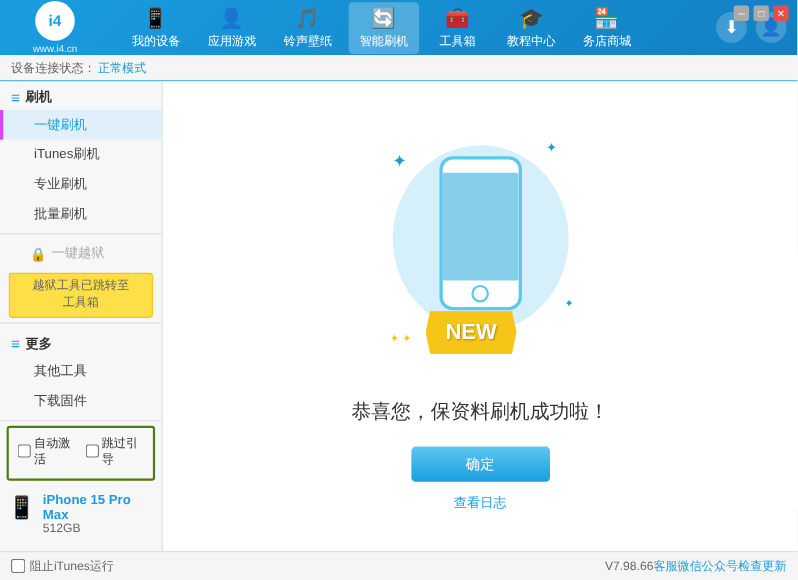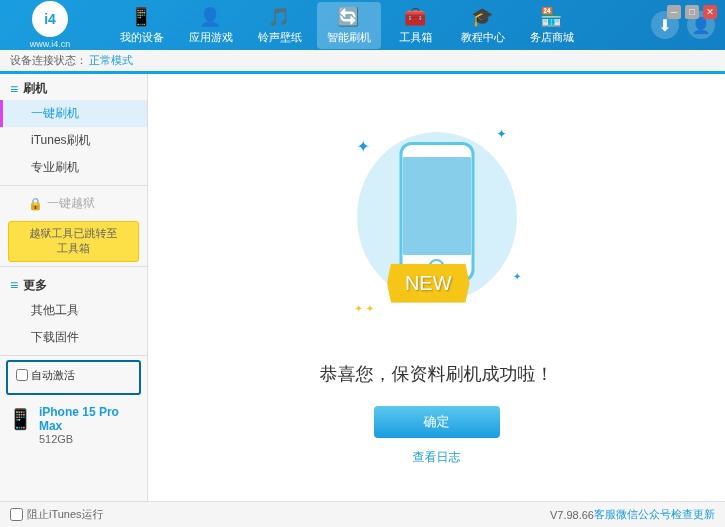--- a/index.html
+++ b/index.html
@@ -86,21 +86,21 @@
     
     .main-container {
       display: flex;
       height: calc(527px - 62px - 26px);
       position: relative;
     }
 
     
     .breadcrumb-bar {
       background: #f5f5f5;
-      border-bottom: 3px solid #0ea5e9;
+      border-bottom: 1px solid #0ea5e9;
       padding: 4px 10px;
       font-size: 11px;
       color: #666;
       height: 24px;
       display: flex;
       align-items: center;
     }
 
     
     .sidebar {
@@ -220,26 +220,26 @@
       position: absolute;
       color: #1a9de0;
       font-size: 16px;
     }
     .sparkle-1 { top: 15px; left: 20px; }
     .sparkle-2 { top: 5px; right: 30px; font-size: 12px; }
     .sparkle-3 { bottom: 60px; right: 15px; font-size: 10px; }
     
     .new-badge {
       position: absolute;
-      bottom: 39px;
+      bottom: 20px;
       left: 50%;
       transform: translateX(-60%);
       background: #f5c518;
       color: white;
-      font-weight: normal;
+      font-weight: bold;
       font-size: 20px;
       padding: 8px 18px;
       border-radius: 4px;
       clip-path: polygon(5% 0%, 95% 0%, 100% 50%, 95% 100%, 5% 100%, 0% 50%);
       text-shadow: 1px 1px 2px rgba(0,0,0,0.3);
       box-shadow: 2px 2px 6px rgba(0,0,0,0.2);
     }
     .new-stars {
       position: absolute;
       bottom: 28px;
@@ -302,21 +302,21 @@
       gap: 4px;
     }
 
     
     .sidebar-bottom {
       border-top: 1px solid #ddd;
       margin-top: 4px;
     }
     .auto-activate-section {
       padding: 6px 8px;
-      border: 2px solid #0369a1;
+      border: 2px solid #4d7c0f;
       margin: 4px 6px;
       border-radius: 3px;
     }
     .checkbox-row {
       display: flex;
       align-items: center;
       gap: 8px;
       margin-bottom: 4px;
     }
     .checkbox-item {
@@ -414,20 +414,23 @@
       <span>刷机</span>
     </div>
     <div class="sidebar-item active">
       <span>一键刷机</span>
     </div>
     <div class="sidebar-item">
       <span>iTunes刷机</span>
     </div>
     <div class="sidebar-item">
       <span>专业刷机</span>
+    </div>
+    <div class="sidebar-item">
+      <span>批量刷机</span>
     </div>
 
     <div class="sidebar-divider"></div>
 
     <div class="sidebar-disabled">
       <span>🔒</span>
       <span>一键越狱</span>
     </div>
     <div class="sidebar-note">越狱工具已跳转至<br>工具箱</div>
 
@@ -443,20 +446,24 @@
     <div class="sidebar-item">
       <span>下载固件</span>
     </div>
 
     <div class="sidebar-bottom">
       <div class="auto-activate-section">
         <div class="checkbox-row">
           <label class="checkbox-item">
             <input type="checkbox" class="checkbox-input" style="">
             <span>自动激活</span>
+          </label>
+          <label class="checkbox-item">
+            <input type="checkbox" class="checkbox-input" style="">
+            <span>跳过引导</span>
           </label>
         </div>
       </div>
       <div class="device-item">
         <span class="device-icon">📱</span>
         <div class="device-info">
           <div class="device-name">iPhone 15 Pro Max</div>
           <div class="device-storage">512GB</div>
 
         </div>

